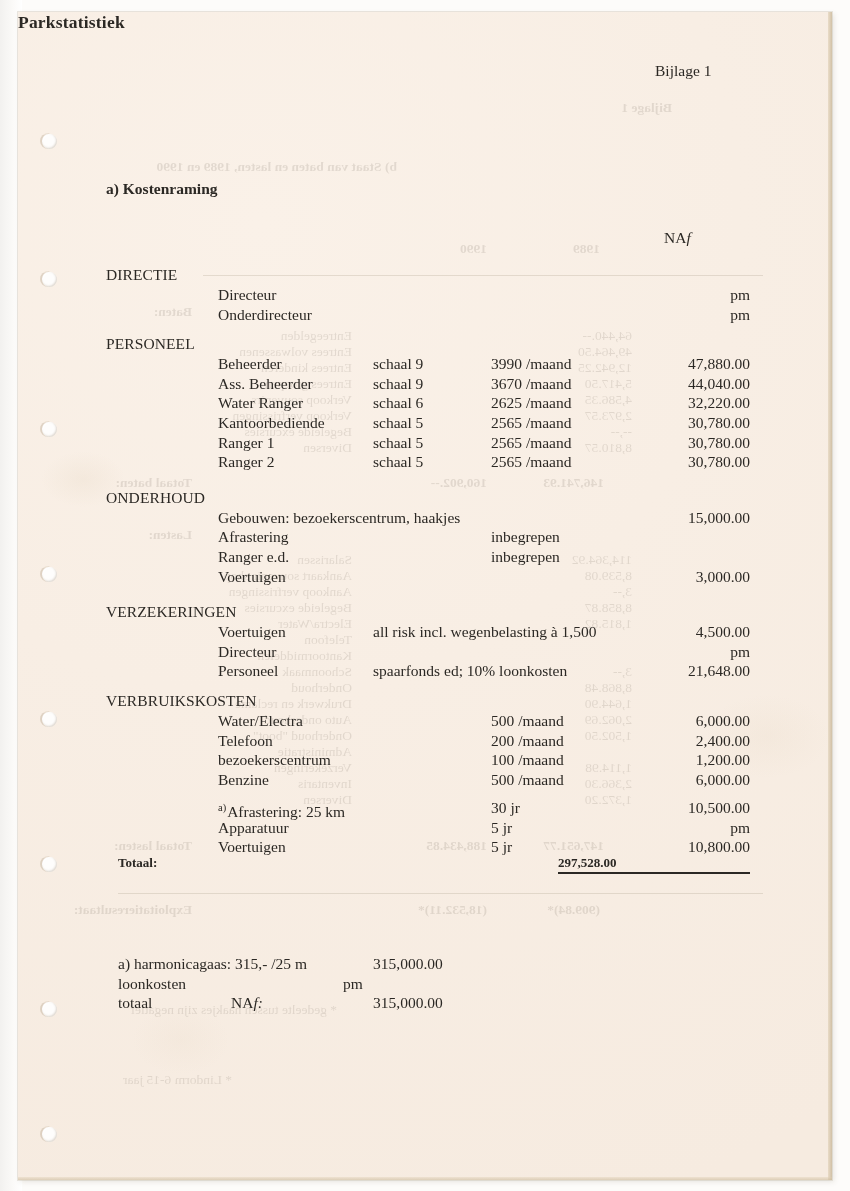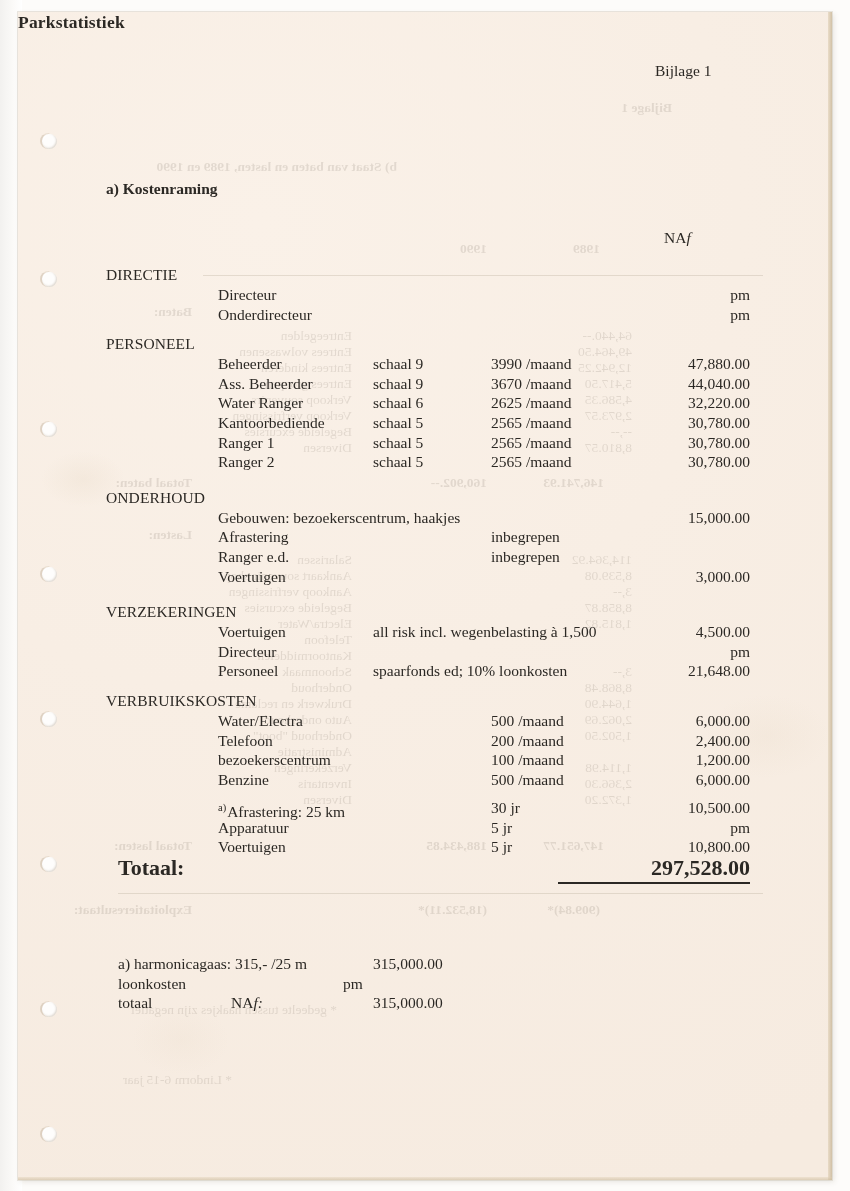--- a/index.html
+++ b/index.html
@@ -173,28 +173,28 @@
     margin-right: 1px;
   }
   .gap-sm { height: 9px; }
   .gap-md { height: 15px; }
 
   
   #totaal-row {
     position: absolute;
     left: 0; right: 0; top: 843px;
     height: 22px;
-    font-size: 22px;
+    font-size: 13px;
     font-weight: bold;
   }
   #totaal-label { position: absolute; left: 100px; }
   #totaal-value {
     position: absolute;
     left: 540px; width: 192px;
-    text-align: right;
+    text-align: left;
     border-bottom: 2.2px solid #2b2824;
     padding-bottom: 1px;
   }
 
   
   #footnote {
     position: absolute;
     left: 0; right: 0; top: 942px;
     font-size: 15.5px;
   }

